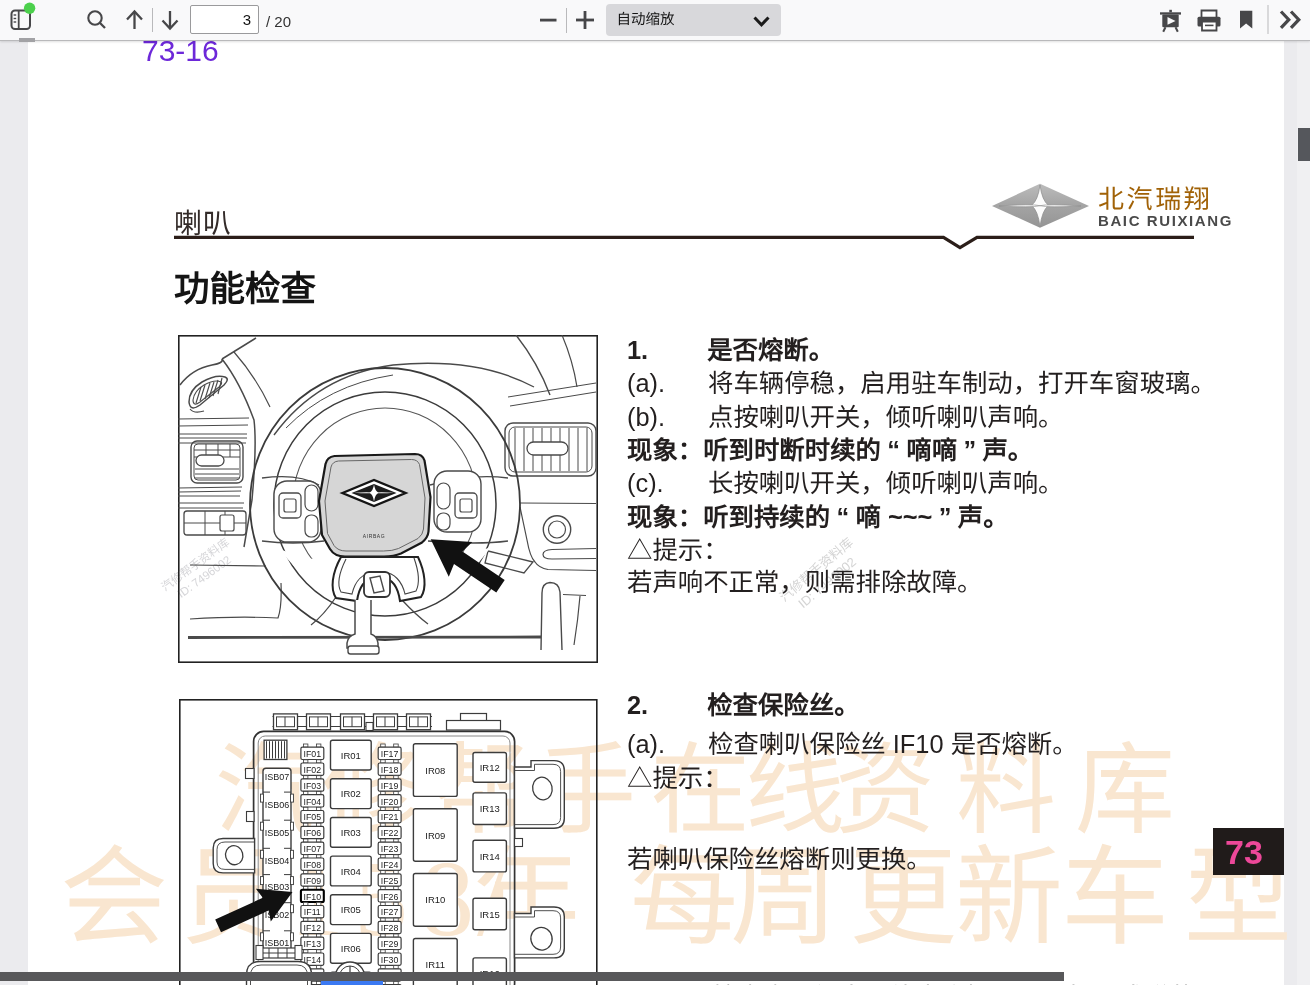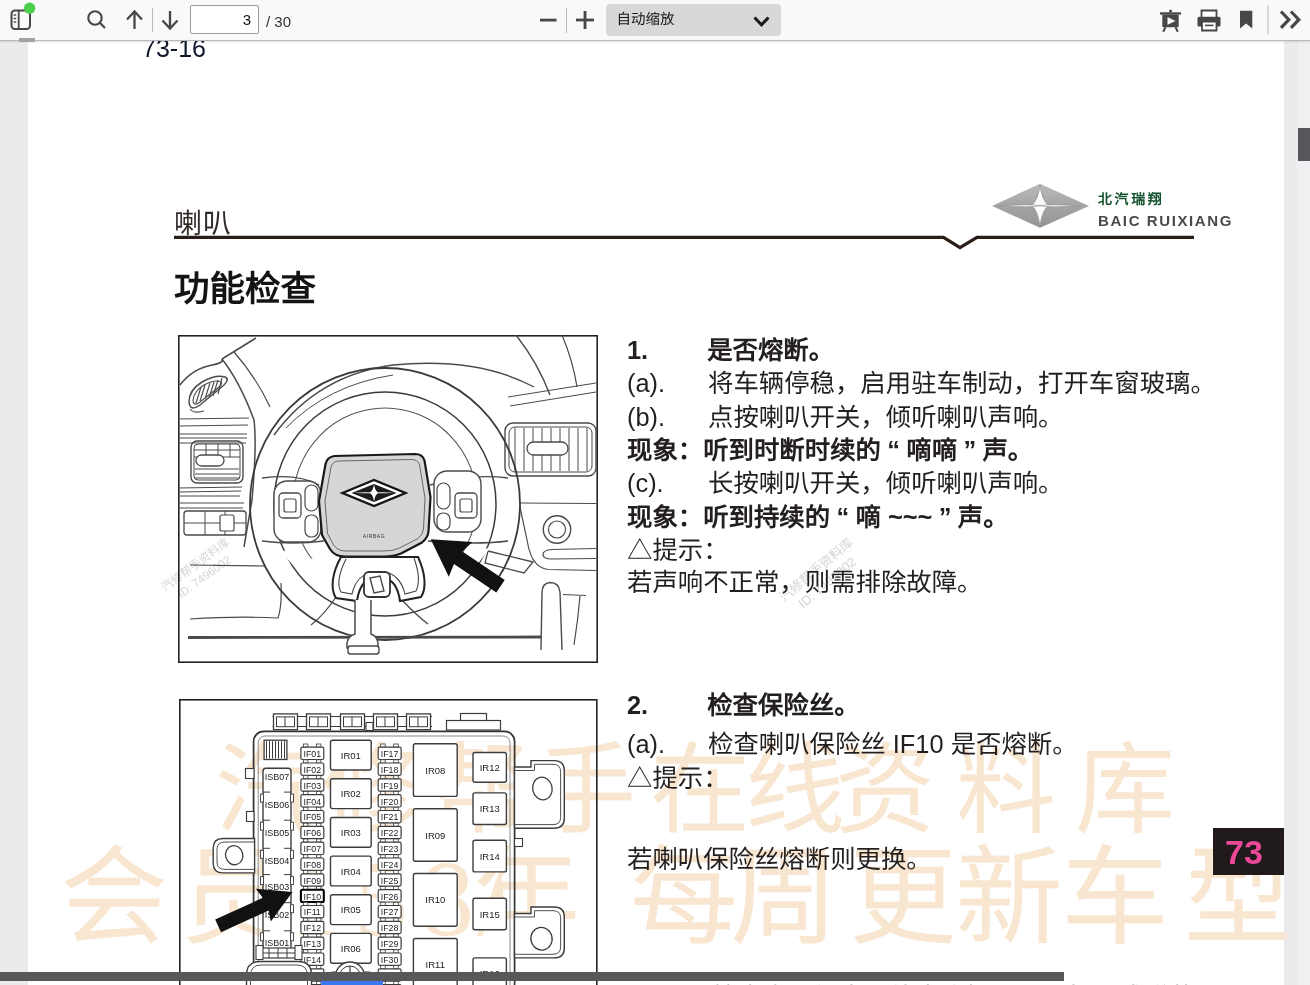--- a/index.html
+++ b/index.html
@@ -11,21 +11,21 @@
 .lb{display:inline-block;width:81px}
 b{font-weight:700}
 </style></head>
 <body>
 
 <div class="abs" style="left:0;top:41px;width:28px;height:944px;background:#ebebee"></div>
 <div class="abs" style="left:1284px;top:41px;width:13px;height:944px;background:#ebebee"></div>
 <div class="abs" style="left:1297px;top:41px;width:13px;height:944px;background:#f0f0f2"></div>
 <div class="abs" style="left:1297.5px;top:128px;width:12px;height:33px;background:#55575c"></div>
 
-<div class="abs" style="left:142px;top:34px;font-size:25px;color:#0f172a">73-16</div>
+<div class="abs" style="left:142px;top:34px;font-size:30px;color:#6d28d9">73-16</div>
 
 <div class="wmc" style="left:205px;top:742px">汽</div>
 <div class="wmc" style="left:312px;top:742px">修</div>
 <div class="wmc" style="left:419px;top:742px">帮</div>
 <div class="wmc" style="left:526px;top:742px">手</div>
 <div class="wmc" style="left:640px;top:742px">在</div>
 <div class="wmc" style="left:735px;top:742px">线</div>
 <div class="wmc" style="left:825px;top:742px">资</div>
 <div class="wmc" style="left:946px;top:742px">料</div>
 <div class="wmc" style="left:1065px;top:742px">库</div>
@@ -57,21 +57,21 @@
       <linearGradient id="dg" x1="0" y1="0" x2="0" y2="1">
 <stop offset="0" stop-color="#bcbcbc"></stop>
         <stop offset="0.45" stop-color="#a6a6a6"></stop>
         <stop offset="1" stop-color="#949494"></stop>
       </linearGradient>
     </defs>
 <path d="M7,26 L55,3.7 L104,26 L55,47.7 Z" fill="url(#dg)"></path>
 <path d="M55,5 Q57,20.5 63.5,25.4 Q57,30.5 55,46.5 Q53,30.5 46.5,25.4 Q53,20.5 55,5 Z" fill="#fcfcfc" stroke="#8a8a8a" stroke-width="0.7"></path>
 <path d="M14,26 Q47,23.6 55,25.7 Q47,27.8 14,26 Z M96,26 Q63,23.6 55,25.7 Q63,27.8 96,26 Z" fill="#f2f2f2" stroke="#8a8a8a" stroke-width="0.6"></path>
 </svg>
-<div class="abs" style="left:1098px;top:189px;font-size:14px;line-height:21px;font-weight:700;letter-spacing:2.6px;color:#14532d">北汽瑞翔</div>
+<div class="abs" style="left:1098px;top:189px;font-size:26px;line-height:21px;font-weight:400;letter-spacing:2.6px;color:#a16207">北汽瑞翔</div>
 <div class="abs" style="left:1098px;top:212px;font-size:15px;font-weight:700;letter-spacing:1.6px;color:#4a4a4a">BAIC RUIXIANG</div>
 
 <div class="tl" style="top:334px"><b>1.</b><span class="lb" style="width:59px"></span><b>是否熔断。</b></div>
 <div class="tl" style="top:367.3px"><span class="lb">(a).</span>将车辆停稳，启用驻车制动，打开车窗玻璃。</div>
 <div class="tl" style="top:400.6px"><span class="lb">(b).</span>点按喇叭开关，倾听喇叭声响。</div>
 <div class="tl" style="top:433.9px"><b>现象：听到时断时续的<span class="q">“</span>嘀嘀<span class="q">”</span>声。</b></div>
 <div class="tl" style="top:467.2px"><span class="lb">(c).</span>长按喇叭开关，倾听喇叭声响。</div>
 <div class="tl" style="top:500.5px"><b>现象：听到持续的<span class="q">“</span>嘀 ~~~<span class="q">”</span>声。</b></div>
 <div class="tl" style="top:533.8px">△提示：</div>
 <div class="tl" style="top:566.1px">若声响不正常，则需排除故障。</div>
@@ -417,21 +417,21 @@
 <div class="abs" style="left:1213px;top:827.5px;width:71px;height:47px;background:#201b1a"></div>
 <div class="abs" style="left:1213px;top:833px;width:62px;text-align:center;font-size:34px;font-weight:700;color:#ec4899">73</div>
 
 <div class="abs" style="left:712px;top:977px;font-size:25.4px;color:#2b2b2b;white-space:nowrap">检查喇叭继电器线束连接器是否松动或脱落。</div>
 
 <div class="abs" style="left:0;top:971.8px;width:1064.4px;height:9.4px;background:#58585a"></div>
 <div class="abs" style="left:320.5px;top:980.8px;width:62.5px;height:4.2px;background:#3b79f2"></div>
 
 <div class="abs" style="left:0;top:0;width:1310px;height:41px;background:#f9f9fa;border-bottom:1px solid #b9b9bb;box-shadow:0 1px 2px rgba(0,0,0,0.12)"></div>
 <div class="abs" style="left:190px;top:5px;width:69px;height:29px;background:#fff;border:1px solid #9a9a9c;border-radius:2px;font-size:15px;color:#111;text-align:right;line-height:28px;padding-right:7px">3</div>
-<div class="abs" style="left:266px;top:13px;font-size:15px;color:#333">/ 30</div>
+<div class="abs" style="left:266px;top:13px;font-size:15px;color:#333">/ 20</div>
 <div class="abs" style="left:605.5px;top:4px;width:175.5px;height:31.5px;background:#d8d8db;border-radius:4px;font-size:14.5px;color:#141414;line-height:31.5px;padding-left:11px">自动缩放</div>
 <svg width="1310" height="41" style="position:absolute;left:0;top:0">
 <rect x="11.5" y="10.5" width="18.5" height="18.5" rx="3.5" fill="none" stroke="#474749" stroke-width="2"></rect>
 <line x1="18.7" y1="11" x2="18.7" y2="28.6" stroke="#474749" stroke-width="1.8"></line>
 <line x1="13.6" y1="15" x2="16.2" y2="15" stroke="#474749" stroke-width="1.4"></line>
 <line x1="13.6" y1="18.5" x2="16.2" y2="18.5" stroke="#474749" stroke-width="1.4"></line>
 <line x1="13.6" y1="22" x2="16.2" y2="22" stroke="#474749" stroke-width="1.4"></line>
 <circle cx="29.6" cy="8.2" r="5.7" fill="#4cd04c"></circle>
 <circle cx="95" cy="18" r="6.7" fill="none" stroke="#474749" stroke-width="2.1"></circle>
 <line x1="99.8" y1="22.8" x2="105" y2="28" stroke="#474749" stroke-width="2.3"></line>

